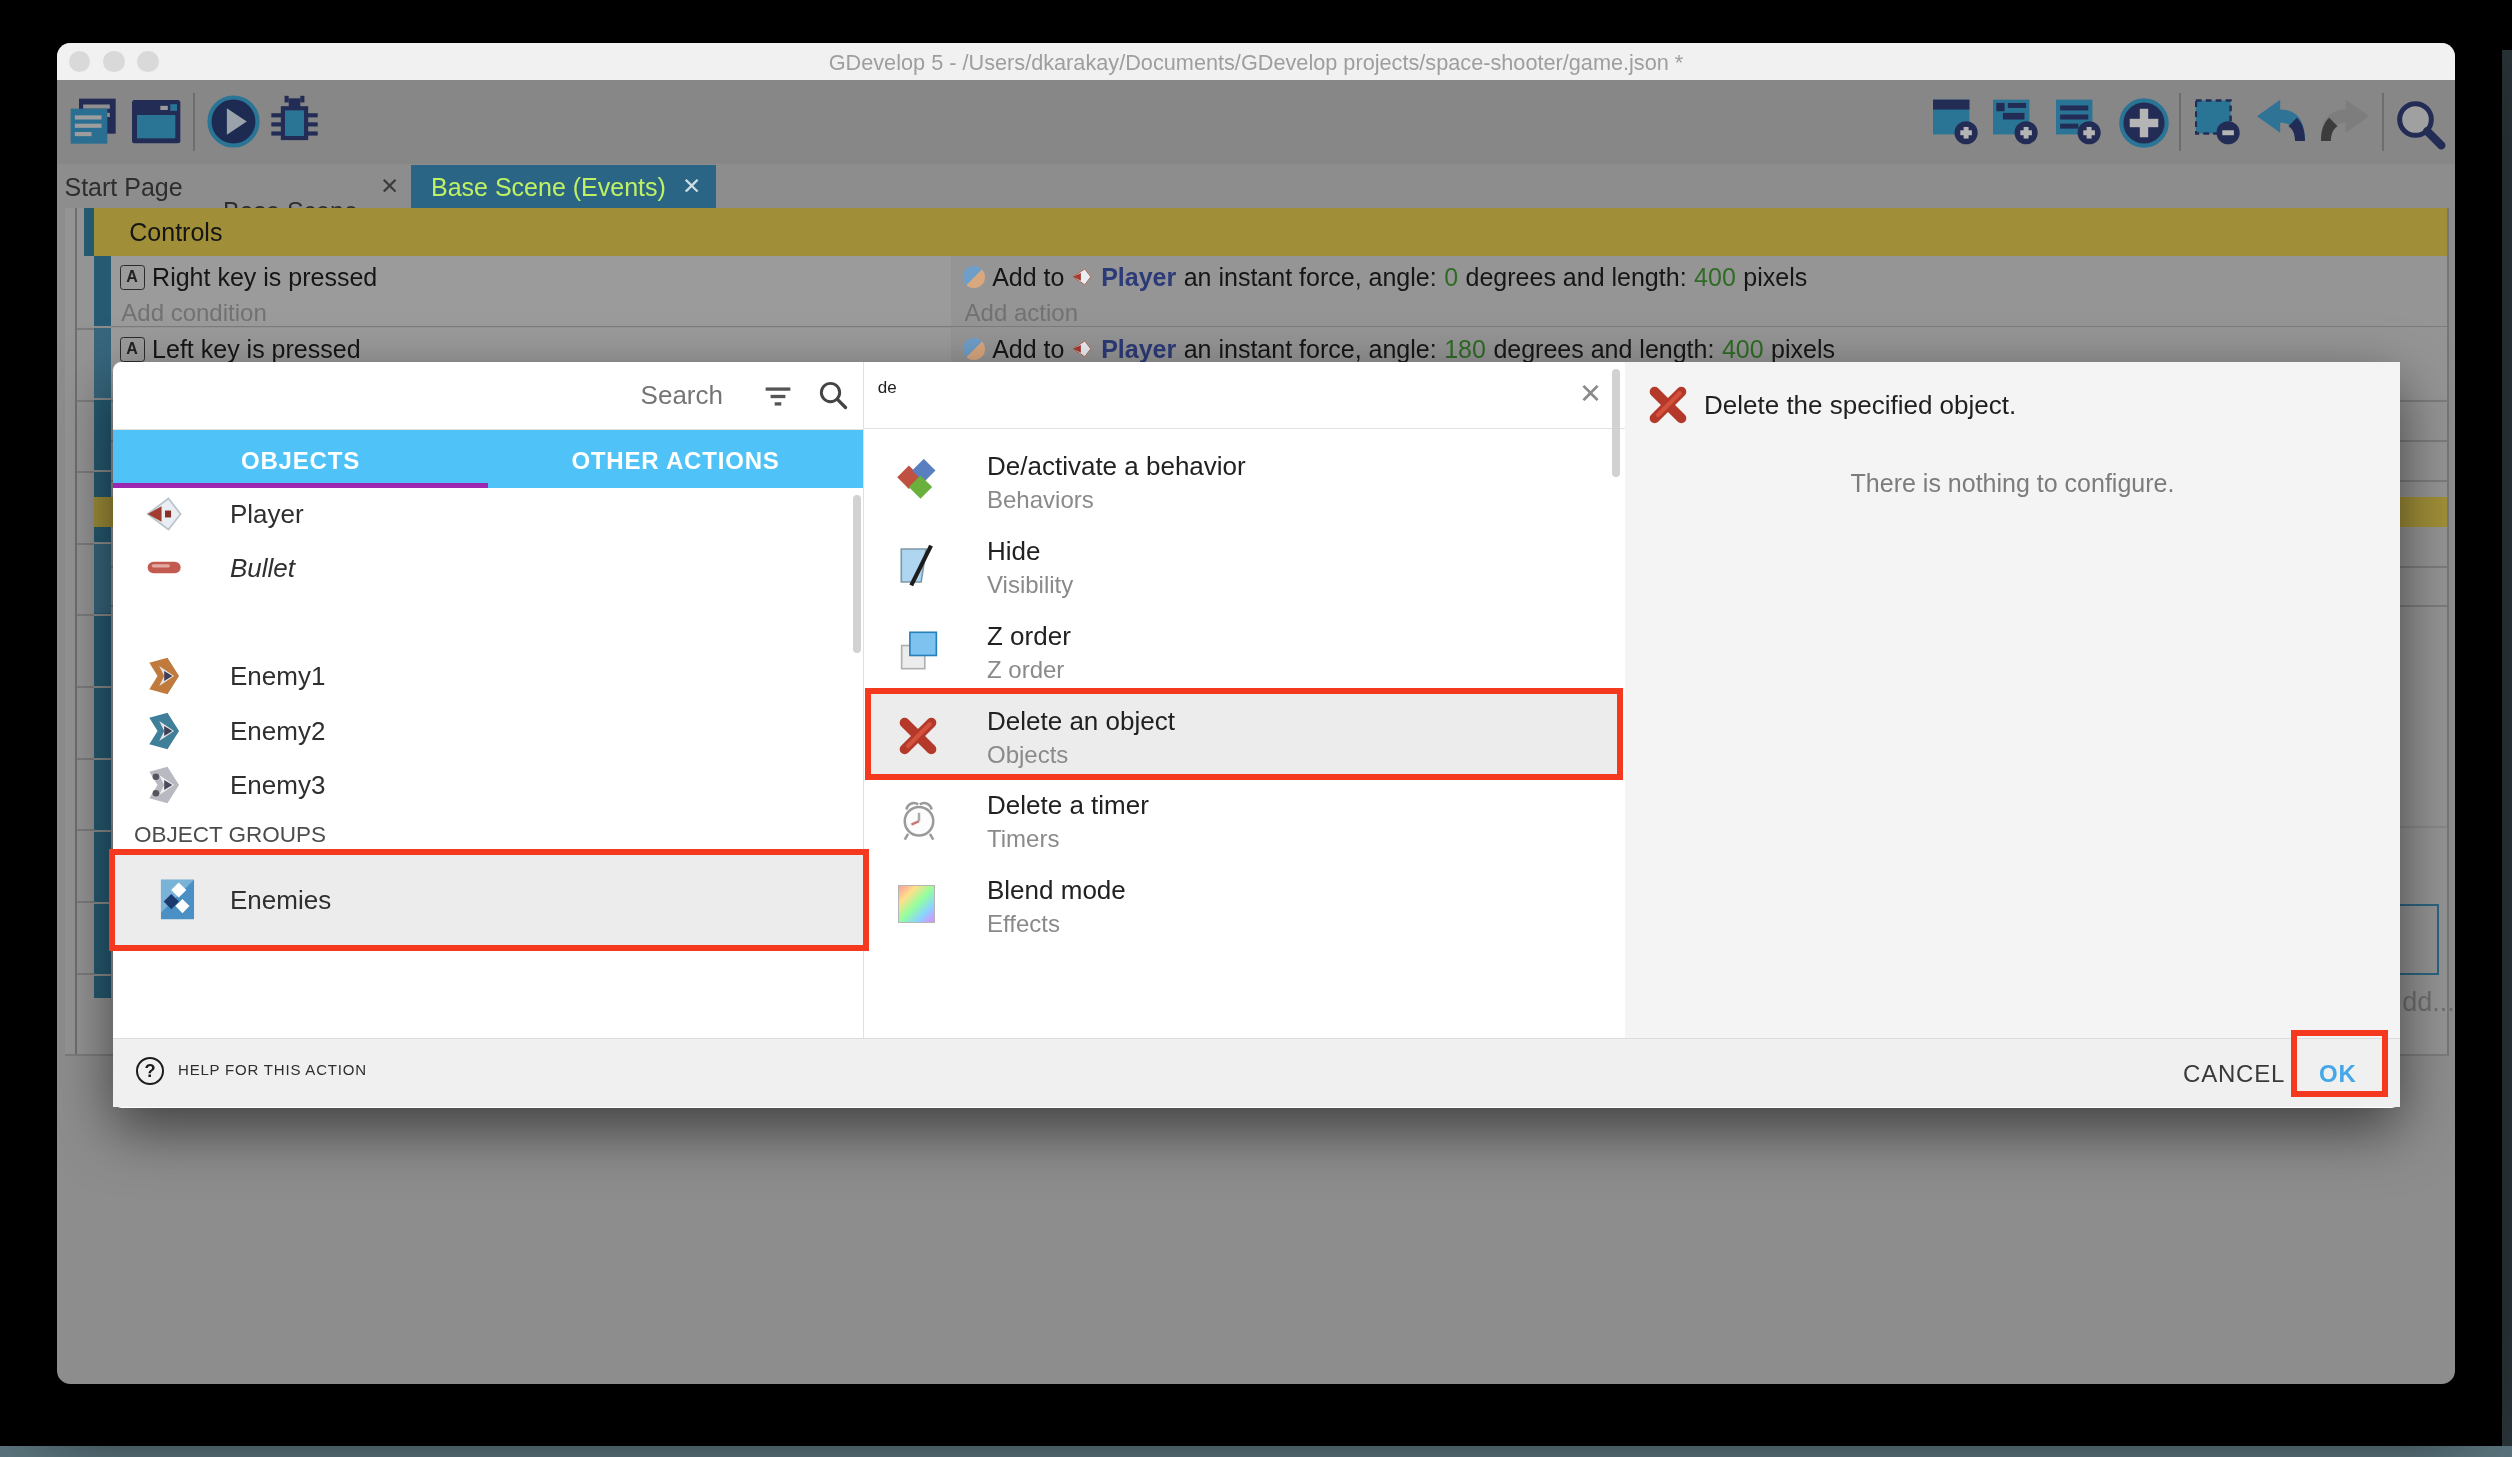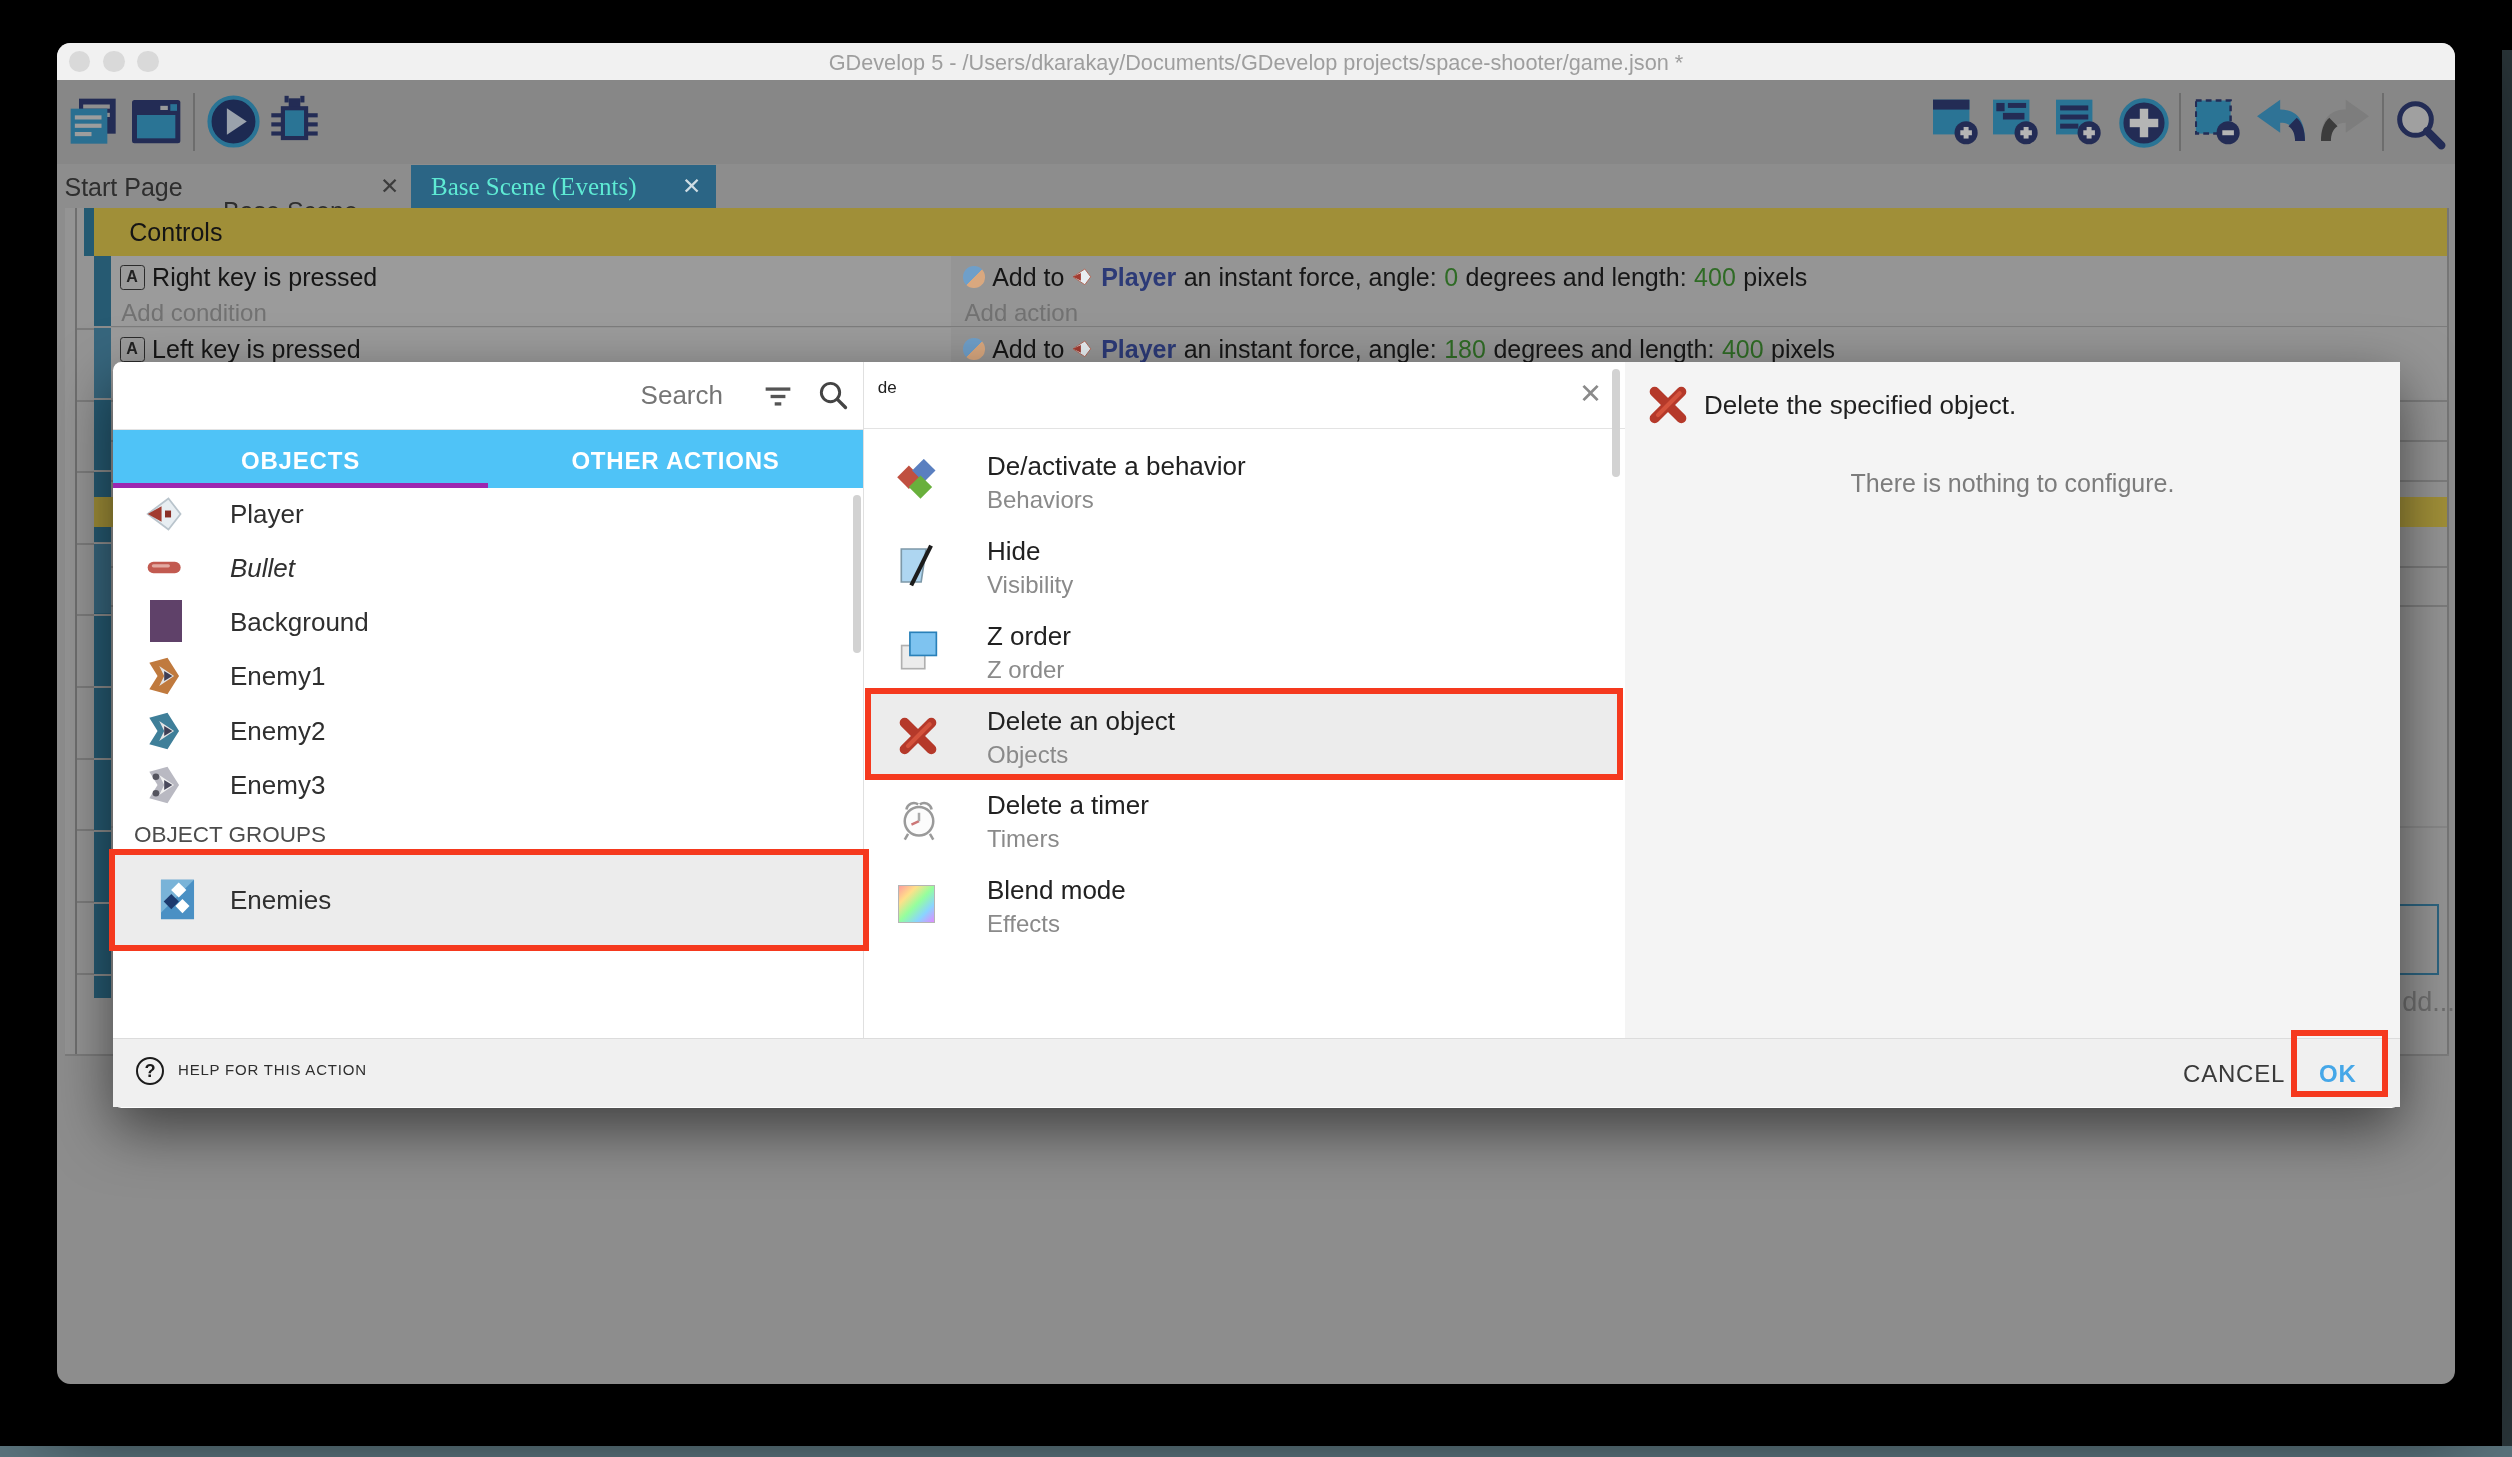--- a/index.html
+++ b/index.html
@@ -170,21 +170,21 @@
         <line x1="41" y1="41" x2="58" y2="58" stroke="#232c55" stroke-width="10" stroke-linecap="round"></line>
       </svg>
     </div>
   </div>
 
   <div class="abs tabrow">
     <div class="abs tabtxt" style="left:7.5px;">Start Page</div>
     <div class="abs tabtxt" style="left:166px;margin-top:24px;">Base Scene</div>
     <div class="abs tabx" style="left:323px;">✕</div>
     <div class="abs activetab">
-      <div class="abs tabtxt" style="left:20px;color:#5eead4;font-family:Liberation Serif, serif;">Base Scene (Events)</div>
+      <div class="abs tabtxt" style="left:20px;color:#bef264;">Base Scene (Events)</div>
       <div class="abs tabx" style="left:271px;color:#cfdde4;">✕</div>
     </div>
   </div>
 
   <div class="abs" style="left:8.3px;top:165px;width:2384px;height:848px;background:#949494;">
 
     <div class="abs" style="left:10px;top:0;width:1.7px;height:848px;background:#6f6f6f;"></div>
     <div class="abs" style="left:18.3px;top:0;width:10.8px;height:48px;background:#235a72;"></div>
     <div class="abs" style="left:29px;top:48px;width:16.7px;height:742px;background:repeating-linear-gradient(180deg,#265a72 0px,#265a72 70px,#8c8c8c 70px,#8c8c8c 72px);"></div>
     <div class="abs" style="left:29px;top:120px;width:16.7px;height:70px;background:rgba(255,255,255,.08);"></div>
@@ -299,24 +299,20 @@
         </svg>
       <div class="abs listlabel" style="left:117px;top:11.7px;">Player</div>
     </div>
     <div class="abs" style="left:0;top:179px;width:750px;height:54px;font-style:italic;">
       <svg class="abs" style="left:33px;top:10px;" width="38" height="33" viewBox="0 0 46 40">
           <rect x="2" y="13" width="40" height="14" rx="7" fill="#c25a50"></rect>
           <rect x="7" y="16" width="22" height="4" rx="2" fill="#e3aaa2"></rect>
         </svg>
       <div class="abs listlabel" style="left:117px;top:11.7px;">Bullet</div>
     </div>
-    <div class="abs" style="left:0;top:233px;width:750px;height:54px;">
-      <div class="abs" style="left:37px;top:5px;width:32px;height:42px;background:#5f4169;"></div>
-      <div class="abs listlabel" style="left:117px;top:11.7px;">Background</div>
-    </div>
     <div class="abs" style="left:0;top:287px;width:750px;height:54px;">
       <svg class="abs" style="left:33px;top:6.7px;" width="38" height="40" viewBox="0 0 46 48">
           <polygon points="4,8 26,2 40,24 26,46 4,40 14,24" fill="#c07a3e"></polygon>
           <polygon points="16,12 34,24 16,36 22,24" fill="#e4e4e4"></polygon>
           <polygon points="22,18 32,24 22,30" fill="#3f3f55"></polygon>
         </svg>
       <div class="abs listlabel" style="left:117px;top:11.7px;">Enemy1</div>
     </div>
     <div class="abs" style="left:0;top:342px;width:750px;height:54px;">
       <svg class="abs" style="left:33px;top:6.7px;" width="38" height="40" viewBox="0 0 46 48">

